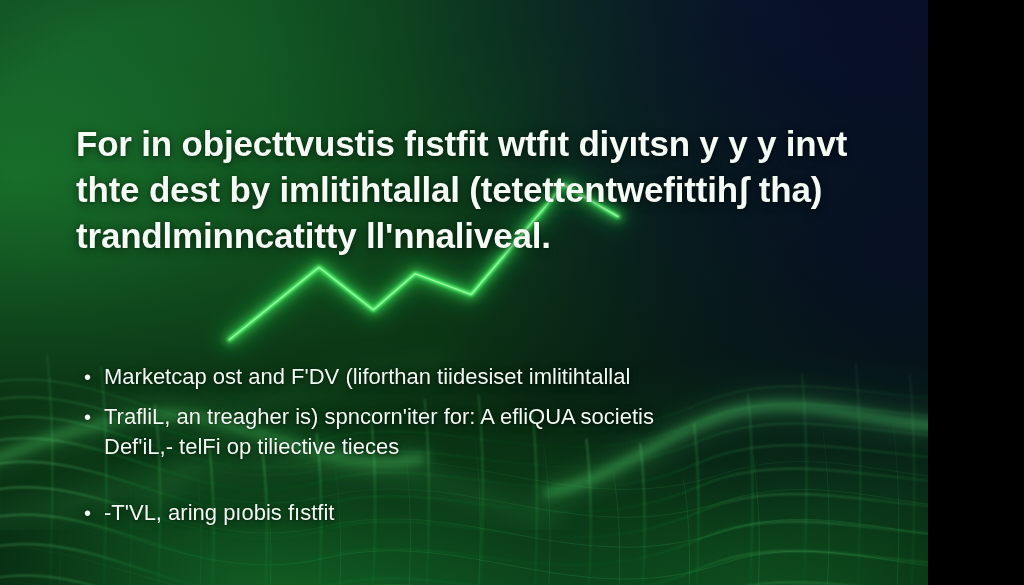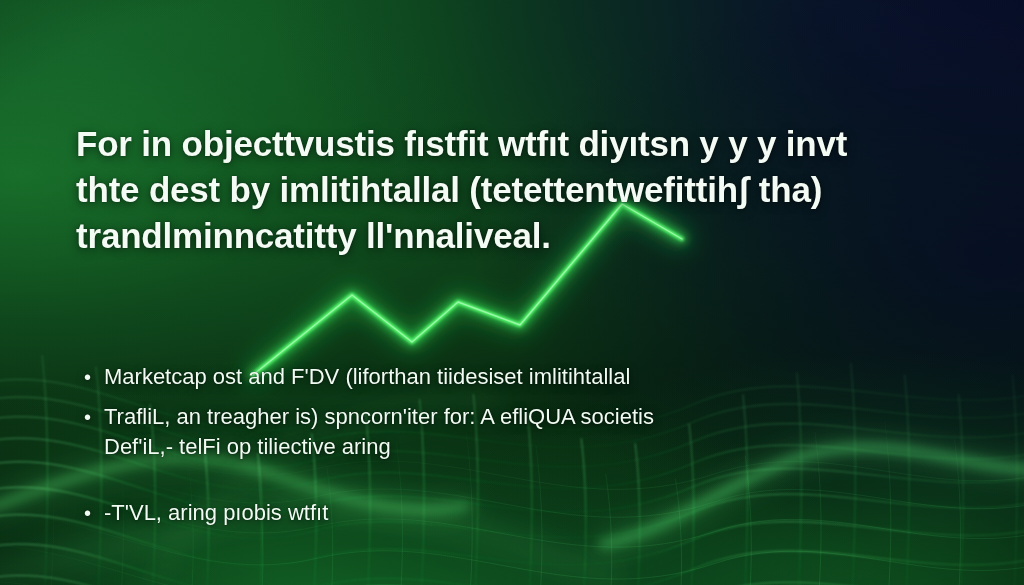--- a/index.html
+++ b/index.html
@@ -1,18 +1,18 @@
 <!DOCTYPE html>
 <html><head>
 <meta charset="utf-8">
 <style>
   html,body{margin:0;padding:0;background:#000;}
   #stage{
     position:relative;
-    width:1024px;height:585px;
+    width:928px;height:585px;
     overflow:hidden;
     font-family:"Liberation Sans", sans-serif;
     background:#0c3d18;
   }
 
   
   .layer{position:absolute;inset:0;}
 
   
   #bg-base{
@@ -221,24 +221,24 @@
     <ul id="bullets" style="list-style:none;margin:0;padding:0;">
 
       <li class="bullet">
         <span class="dot">•</span>
         <span class="btext">Marketcap ost and F'DV (liforthan tiidesiset imlitihtallal</span>
       </li>
 
       <li class="bullet">
         <span class="dot">•</span>
         <span class="btext">TrafliL, an treagher is) spncorn'iter for: A efliQUA societis
-Def'iL,- telFi op tiliective aring</span>
+Def'iL,- telFi op tiliective tieces</span>
       </li>
 
       <li class="bullet gap">
         <span class="dot">•</span>
-        <span class="btext">-T'VL,  aring pıobis wtfıt</span>
+        <span class="btext">-T'VL,  aring pıobis fıstfit</span>
       </li>
 
     </ul>
   </div>
 
 </div>
 
 </body></html>

